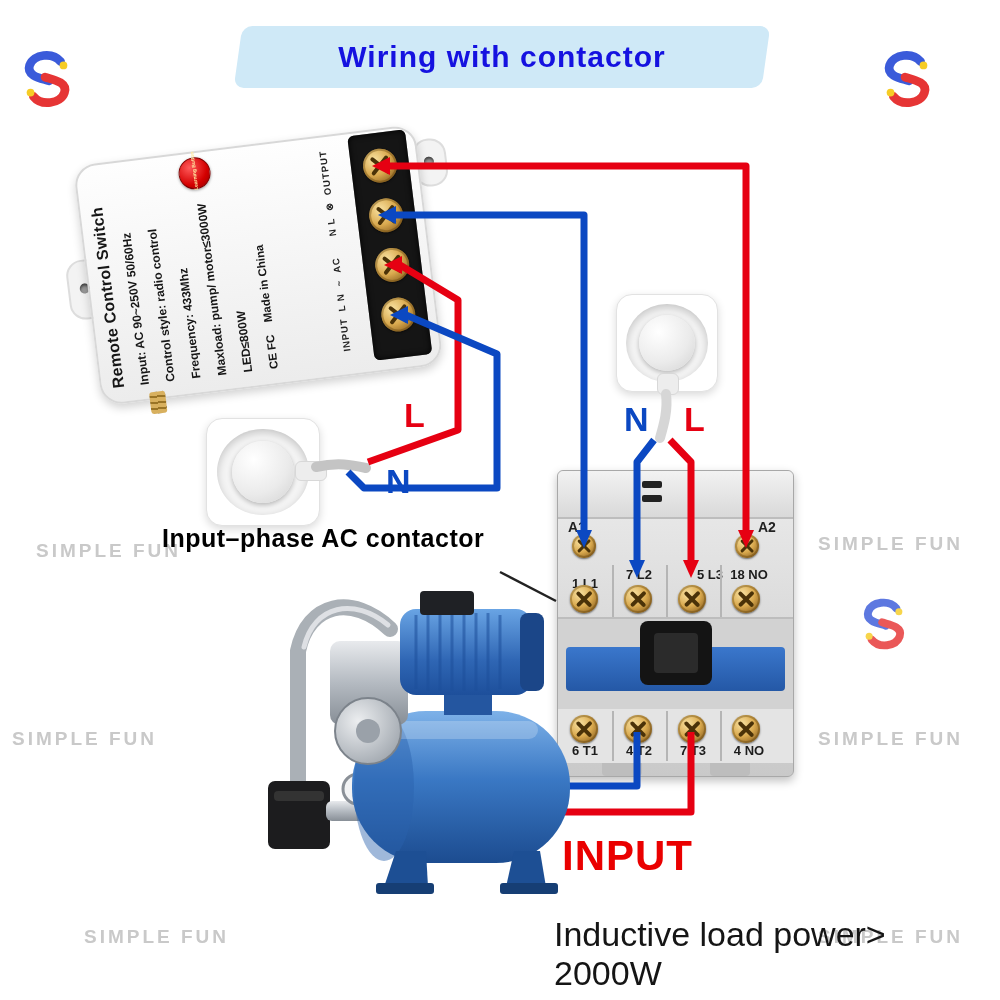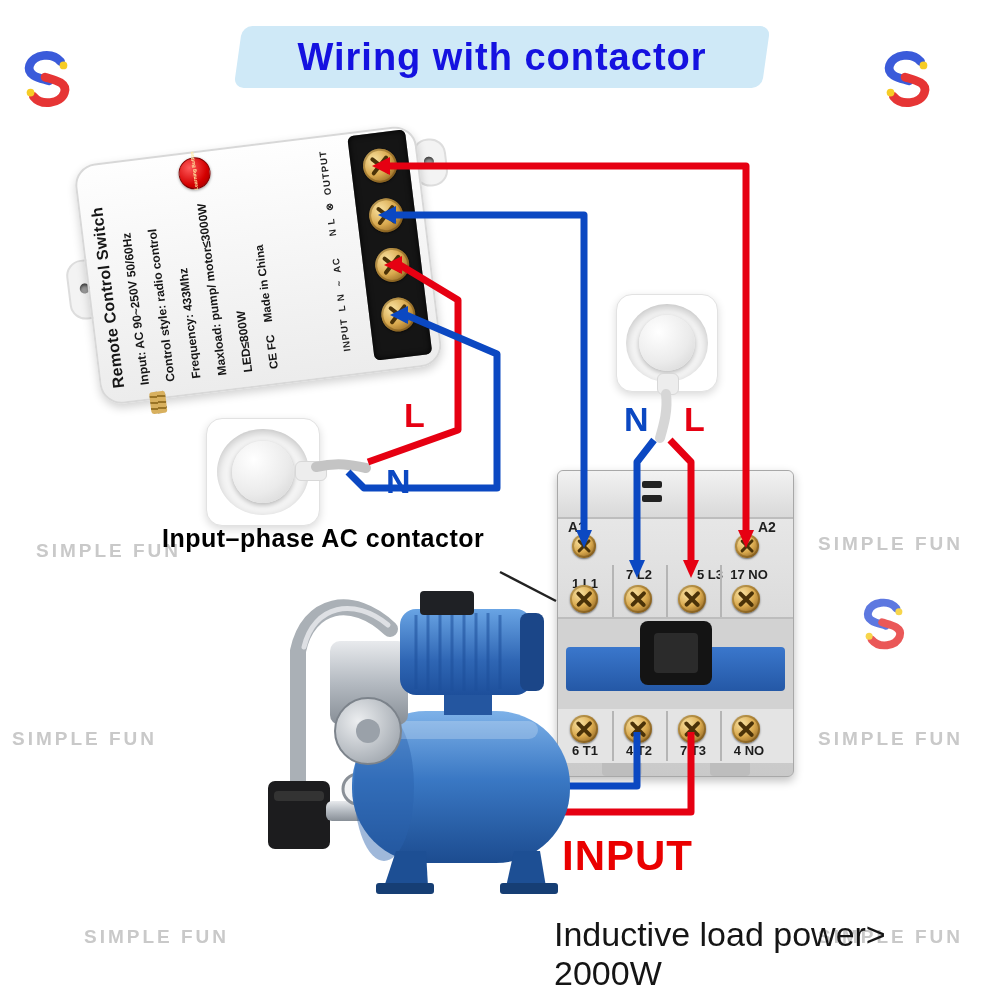--- a/index.html
+++ b/index.html
@@ -4,21 +4,21 @@
 <style>
   html,body{margin:0;padding:0;background:#fff;}
   #page{position:relative;width:1000px;height:1000px;background:#fff;overflow:hidden;
         font-family:"Liberation Sans",sans-serif;}
   .abs{position:absolute;}
 
   
   .title-wrap{left:238px;top:26px;width:528px;height:62px;z-index:1;}
   .title-bg{position:absolute;inset:0;background:#cfe9f7;border-radius:10px;transform:skewX(-8deg);}
   .title-text{position:absolute;inset:0;display:flex;align-items:center;justify-content:center;
-              font-size:38px;font-weight:bold;color:#1512e0;letter-spacing:1px;text-align:right;}
+              font-size:30px;font-weight:bold;color:#1512e0;letter-spacing:1px;text-align:right;}
 
   
   .wm{color:#c9c9c9;font-size:19px;font-weight:bold;letter-spacing:3px;z-index:0;white-space:nowrap;}
   .logo{z-index:0;opacity:.85;}
 
   
   .device{left:70px;top:138px;width:380px;height:250px;transform:rotate(-7deg);z-index:3;}
   .dev-body{position:absolute;left:16px;top:6px;width:340px;height:238px;border-radius:22px;
             background:linear-gradient(180deg,#fefefe,#ececec);border:2px solid #d8d8d8;
             box-shadow:0 4px 10px rgba(0,0,0,.18);}
@@ -143,21 +143,21 @@
       <div class="cslot" style="top:24px;"></div>
     </div>
     <div class="calabel" style="left:10px;top:48px;">A1</div>
     <div class="calabel" style="left:200px;top:48px;">A2</div>
     <div class="screw" style="left:14px;top:63px;width:24px;height:24px;"></div>
     <div class="screw" style="left:177px;top:63px;width:24px;height:24px;"></div>
 
     <div class="clabel" style="left:0px;top:88px;margin-top:17px;">1 L1</div>
     <div class="clabel" style="left:54px;top:96px;">7 L2</div>
     <div class="clabel" style="left:108px;top:96px;padding-left:17px;">5 L3</div>
-    <div class="clabel" style="left:164px;top:96px;">17 NO</div>
+    <div class="clabel" style="left:164px;top:96px;">18 NO</div>
 
     <div class="cvline" style="left:54px;top:94px;height:52px;"></div>
     <div class="cvline" style="left:108px;top:94px;height:52px;"></div>
     <div class="cvline" style="left:162px;top:94px;height:52px;"></div>
 
     <div class="screw" style="left:12px;top:114px;width:28px;height:28px;"></div>
     <div class="screw" style="left:66px;top:114px;width:28px;height:28px;"></div>
     <div class="screw" style="left:120px;top:114px;width:28px;height:28px;"></div>
     <div class="screw" style="left:174px;top:114px;width:28px;height:28px;"></div>
 

